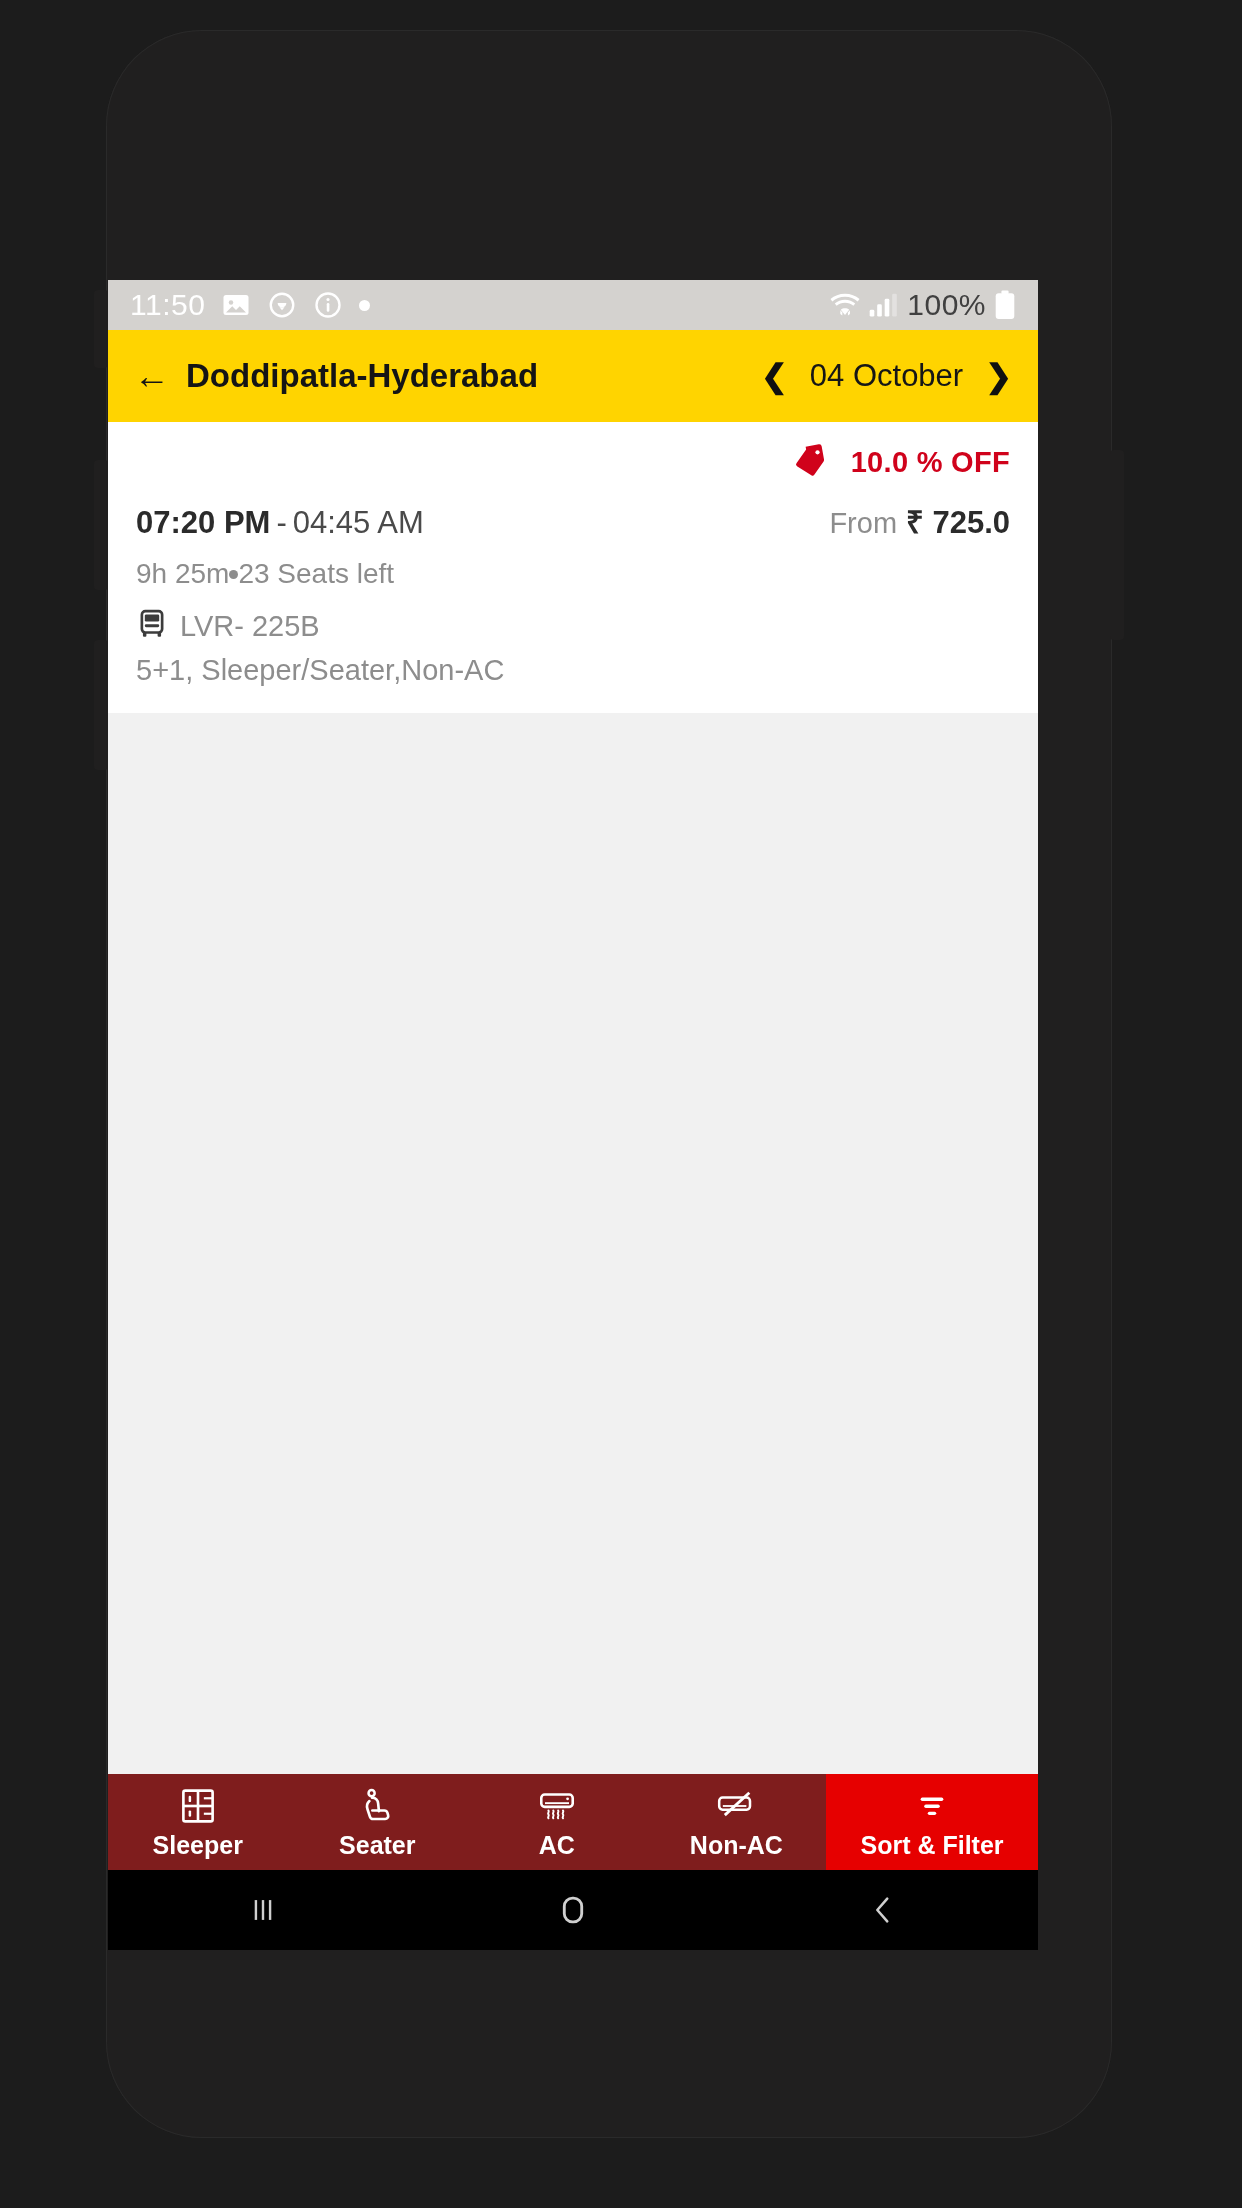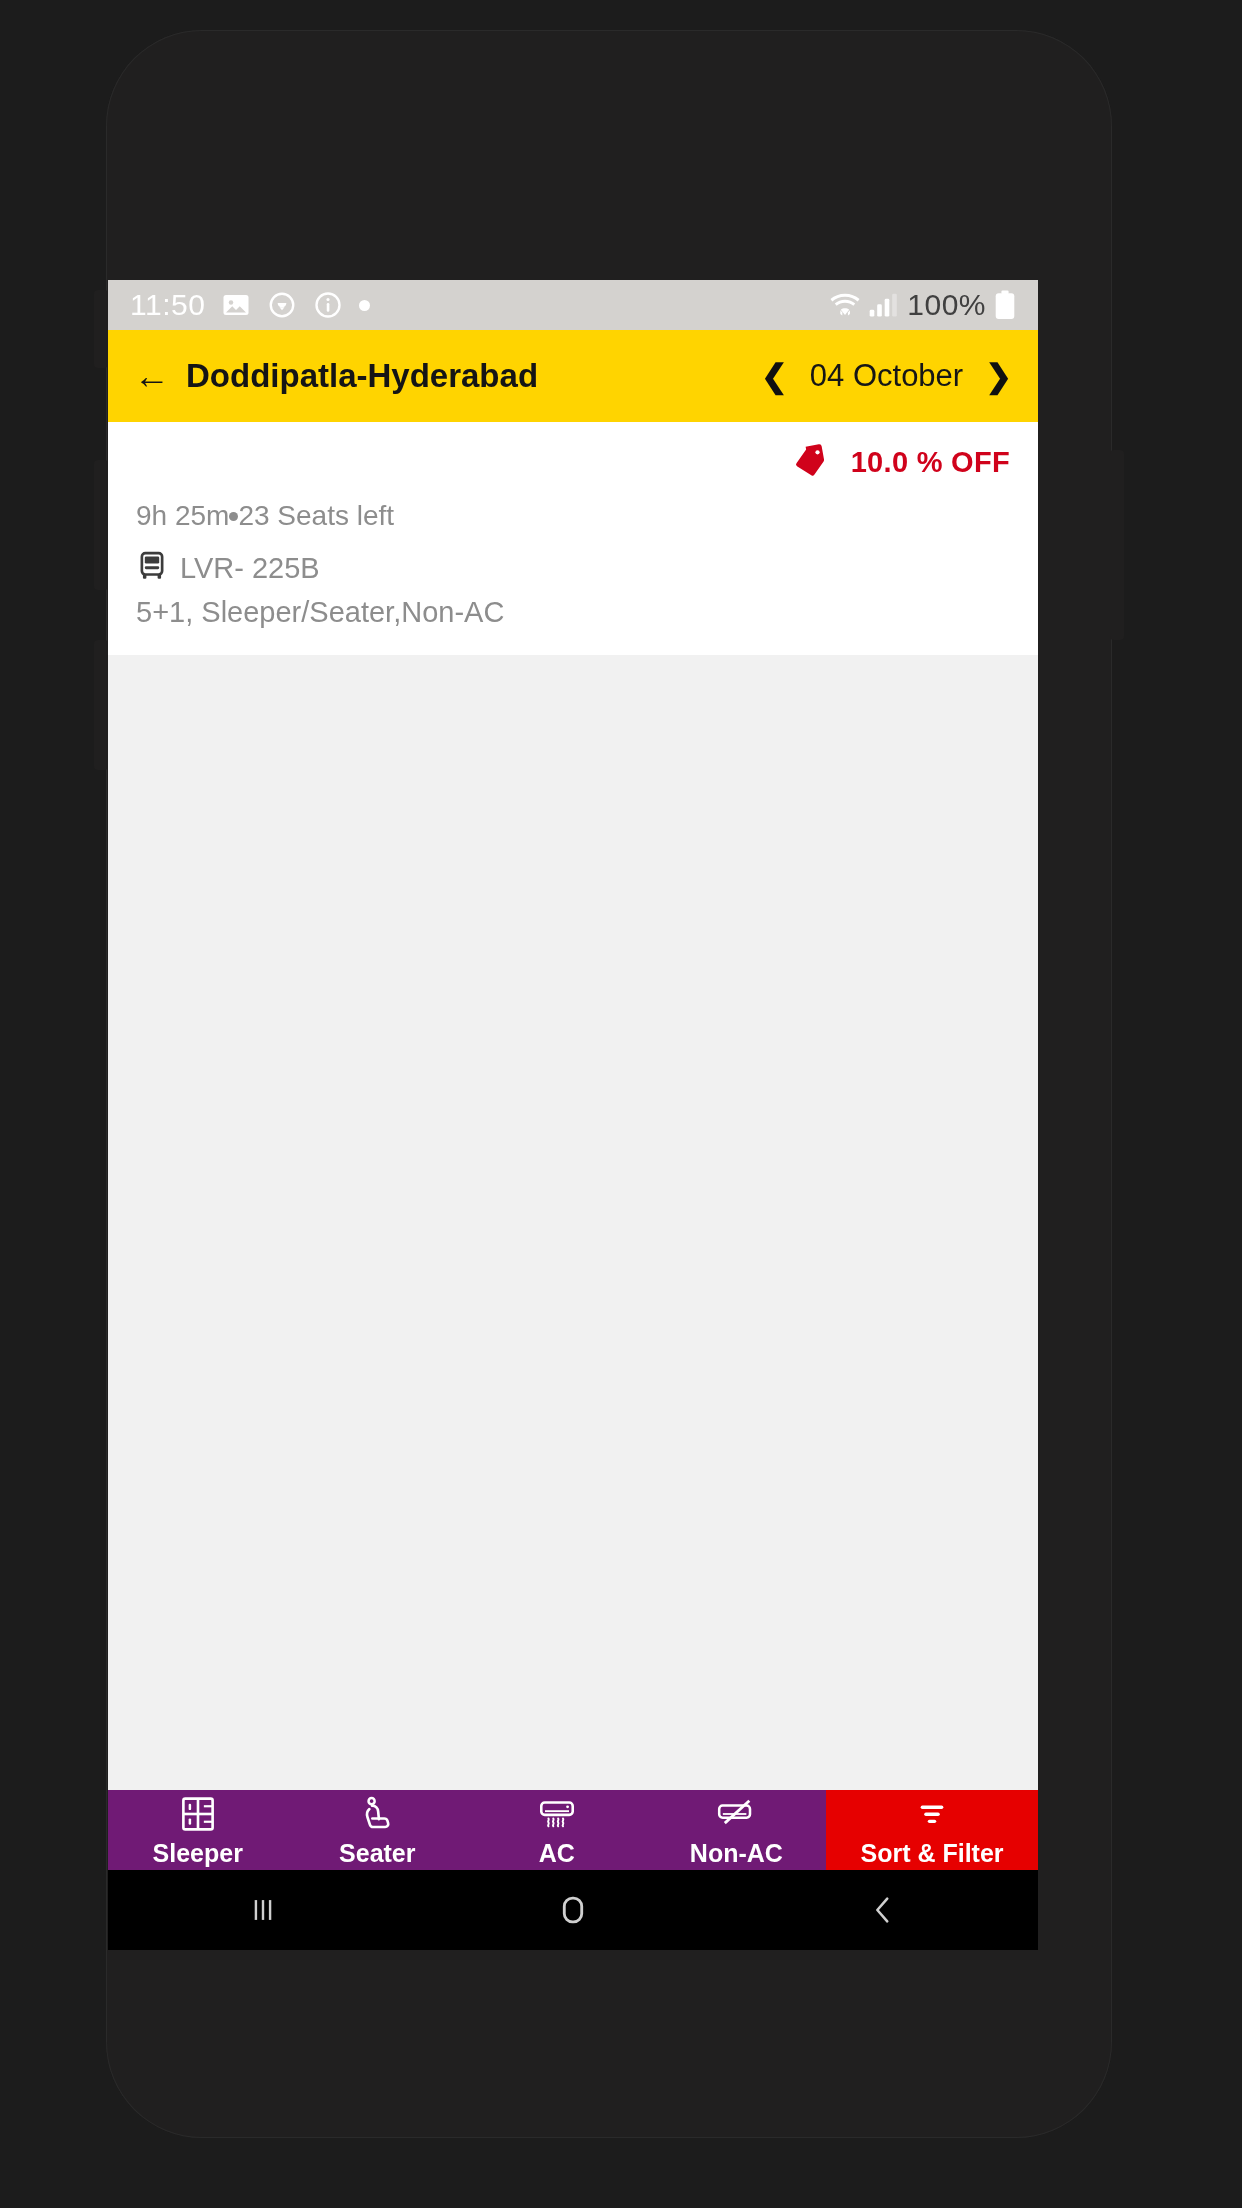--- a/index.html
+++ b/index.html
@@ -98,23 +98,23 @@
   #bus-row { margin-top: 18px; display: flex; align-items: center; gap: 12px; }
   #bus-name { font-size: 29px; color: #8d8d8d; }
   #bus-config { margin-top: 10px; font-size: 29px; color: #8d8d8d; }
 
   
   #list-area { background: #f1f1f1; flex: 1; }
 
   
   #filter-bar {
     position: absolute; left: 0; bottom: 80px;
-    width: 100%; height: 80px;
+    width: 100%; height: 96px;
     display: flex;
-    background: #701a75;
+    background: #7f1d1d;
   }
   .filter-item {
     flex: 1;
     display: flex; flex-direction: column;
     align-items: center; justify-content: center;
     gap: 4px;
     color: #ffffff;
   }
   .filter-item.accent { background: #e60000; flex: 1.18; }
   .filter-label { font-size: 25px; font-weight: bold; color: #ffffff; white-space: nowrap; }
@@ -212,20 +212,29 @@
       <div id="offer-row">
         <span>
           <svg width="34" height="34" viewBox="0 0 24 24">
             <path d="M10.6 2.2H20a1.8 1.8 0 011.8 1.8v9.4a1.8 1.8 0 01-.53 1.27l-8.1 8.1a1.5 1.5 0 01-2.12 0L2.2 14.7a1.5 1.5 0 010-2.12l8.1-8.1c.22-.22.5-.28.3-.28z" fill="#d0021b" transform="rotate(-10 12 12)"></path>
             <circle cx="17.3" cy="6.6" r="1.5" fill="#ffffff"></circle>
           </svg>
         </span>
         <span id="offer-text">10.0 % OFF</span>
       </div>
 
+      <div id="time-row">
+        <span id="dep-time">07:20 PM</span>
+        <span id="time-sep">-</span>
+        <span id="arr-time">04:45 AM</span>
+        <span id="price-block">
+          <span id="price-from">From</span>
+          <span id="price-amount">₹ 725.0</span>
+        </span>
+      </div>
 
       <div id="meta-row">
         <span>9h 25m</span>
         <i class="meta-dot"></i>
         <span>23 Seats left</span>
       </div>
 
       <div id="bus-row">
         <span>
           <svg width="32" height="32" viewBox="0 0 24 24">

